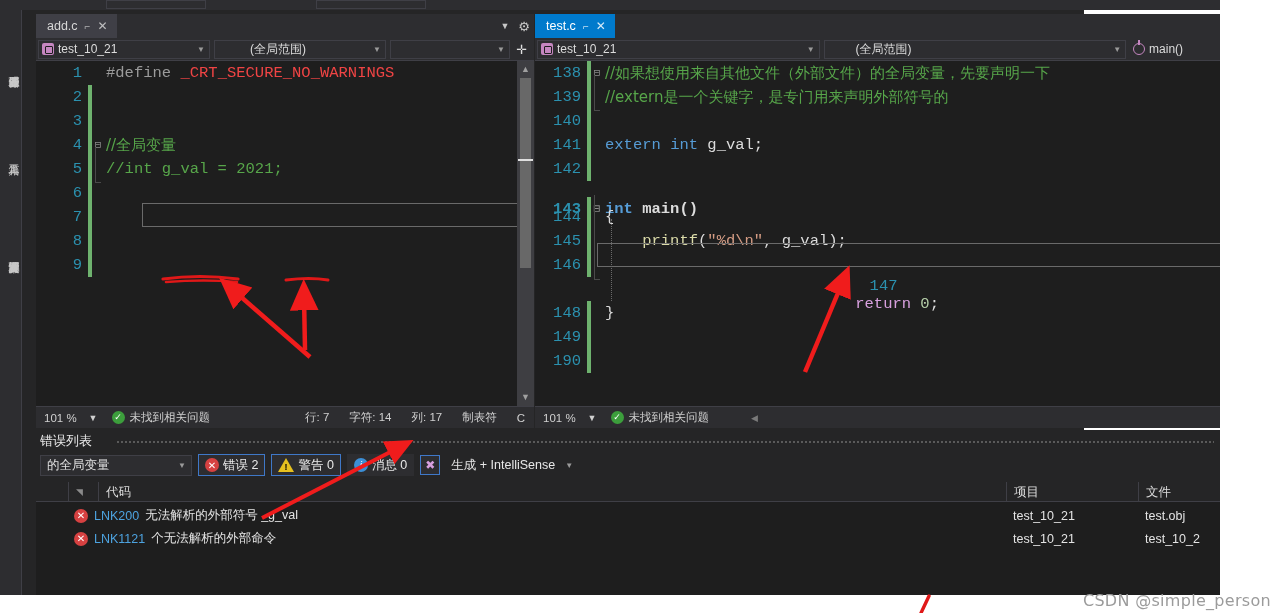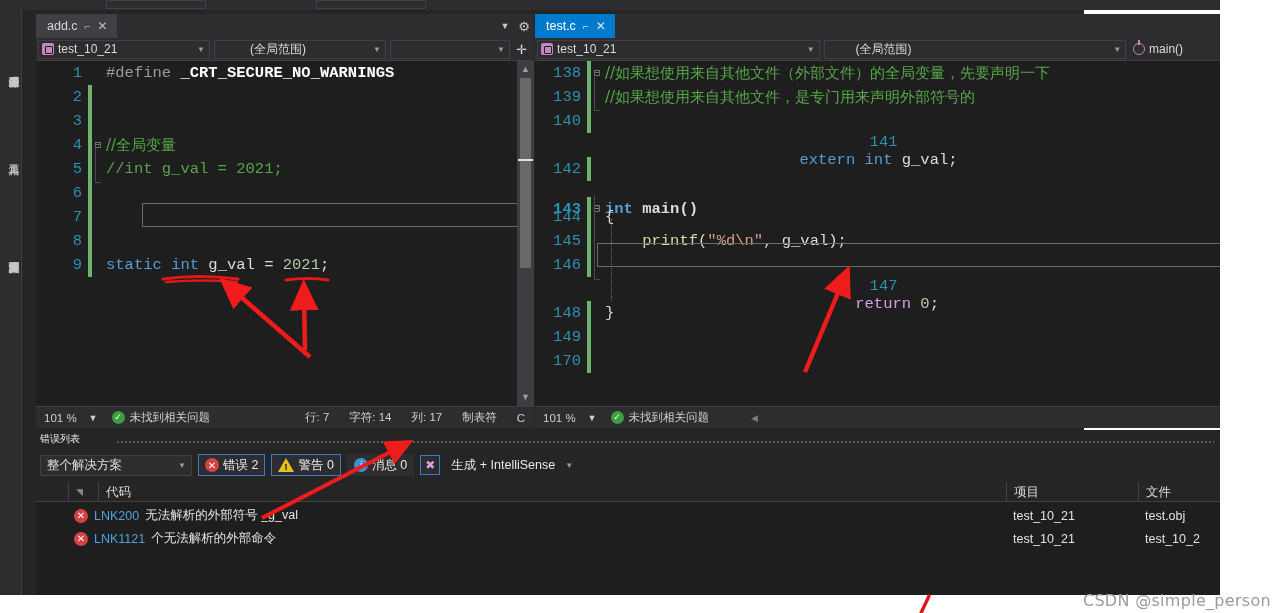--- a/index.html
+++ b/index.html
@@ -105,21 +105,21 @@
   }
   .ctext {
     font-family:"Liberation Mono","DejaVu Sans Mono",monospace;
     font-size:15.5px; white-space:pre; padding-left:2px;
   }
   .ctext .cjk { font-family:"DejaVu Sans","Liberation Sans",sans-serif; font-size:15px; }
   .c-plain { color:#dcdcdc; }
   .c-com   { color:#57a64a; }
   .c-kw    { color:#569cd6; }
   .c-pre   { color:#9b9b9b; }
-  .c-mac   { color:#ffffff;font-weight:bold; }
+  .c-mac   { color:#ef4444; }
   .c-num   { color:#b5cea8; }
   .c-str   { color:#d69d85; }
   .c-fn    { color:#dcdcaa; }
   .c-ctl   { color:#d8a0df; }
 
   .sel-box {
     position:absolute; border:1px solid #6a6a6a; background:transparent;
     pointer-events:none;
   }
   .vertline { position:absolute; width:1px; background:#4a4a4a; }
@@ -145,21 +145,21 @@
     color:#fff; font-size:9px; line-height:1;
   }
   .st-item { margin-left:20px; white-space:nowrap; }
 
   
   .errpanel {
     position:absolute; left:36px; top:430px; width:1184px; height:165px;
     background:#252526;
   }
   .errtitle {
-    position:absolute; left:4px; top:2px; color:#e8e8e8; font-size:10px;
+    position:absolute; left:4px; top:2px; color:#e8e8e8; font-size:13px;
   }
   .errtitle-dots {
     position:absolute; left:80px; top:10px; right:6px; height:4px;
     background-image:radial-gradient(#5a5a5a 0.8px, transparent 0.8px);
     background-size:4px 4px;
   }
   .errtoolbar {
     position:absolute; left:4px; top:22px; right:0; height:26px;
     display:flex; align-items:center; gap:6px;
   }
@@ -309,21 +309,20 @@
             <div class="codeline" style="top: 168px;">
               <div class="lnum">8</div>
               <div class="chbar green"></div>
               <div class="fold"></div>
               <div class="ctext"></div>
             </div>
             <div class="codeline" style="top: 192px;">
               <div class="lnum">9</div>
               <div class="chbar green"></div>
               <div class="fold"></div>
-              <div class="ctext"><span class="c-kw">static </span><span class="c-kw">int </span><span class="c-plain">g_val </span><span class="c-plain">= </span><span class="c-num">2021</span><span class="c-plain">;</span></div>
             </div>
           </div>
 
         <div class="sel-box" style="left:106px; top:142px; width:398px; height:24px;"></div>
 
         <div class="vertline" style="left:59px; top:86px; height:36px;"></div>
         <div class="vertline" style="left:59px; top:121px; width:6px; height:1px;"></div>
       </div>
 
       <div class="vscroll">
@@ -386,29 +385,29 @@
             <div class="codeline" style="top: 0px;">
               <div class="lnum">138</div>
               <div class="chbar green"></div>
               <div class="fold">⊟</div>
               <div class="ctext"><span class="c-com cjk">//如果想使用来自其他文件（外部文件）的全局变量，先要声明一下</span></div>
             </div>
             <div class="codeline" style="top: 24px;">
               <div class="lnum">139</div>
               <div class="chbar green"></div>
               <div class="fold"></div>
-              <div class="ctext"><span class="c-com cjk">//如果想使用来自其他文件，是专门用来声明外部符号的</span></div>
+              <div class="ctext"><span class="c-com cjk">//extern是一个关键字，是专门用来声明外部符号的</span></div>
             </div>
             <div class="codeline" style="top: 48px;">
               <div class="lnum">140</div>
               <div class="chbar green"></div>
               <div class="fold"></div>
               <div class="ctext"></div>
             </div>
-            <div class="codeline" style="top: 72px; flex-direction: column;">
+            <div class="codeline" style="top: 72px;">
               <div class="lnum">141</div>
               <div class="chbar green"></div>
               <div class="fold"></div>
               <div class="ctext"><span class="c-kw">extern </span><span class="c-kw">int </span><span class="c-plain">g_val</span><span class="c-plain">;</span></div>
             </div>
             <div class="codeline" style="top: 96px;">
               <div class="lnum">142</div>
               <div class="chbar green"></div>
               <div class="fold"></div>
               <div class="ctext"></div>
@@ -449,21 +448,21 @@
               <div class="fold"></div>
               <div class="ctext"><span class="c-plain">}</span></div>
             </div>
             <div class="codeline" style="top: 264px;">
               <div class="lnum">149</div>
               <div class="chbar green"></div>
               <div class="fold"></div>
               <div class="ctext"></div>
             </div>
             <div class="codeline" style="top: 288px;">
-              <div class="lnum">170</div>
+              <div class="lnum">190</div>
               <div class="chbar green"></div>
               <div class="fold"></div>
               <div class="ctext"></div>
             </div>
           </div>
 
         <div class="vertline" style="left:59px; top:14px; height:36px;"></div>
         <div class="vertline" style="left:59px; top:49px; width:6px; height:1px;"></div>
         <div class="vertline" style="left:59px; top:134px; height:85px;"></div>
         <div class="vertline" style="left:59px; top:218px; width:6px; height:1px;"></div>
@@ -482,21 +481,21 @@
         <span style="margin-left:42px;color:#7a7a7a;font-size:9px;">◀</span>
       </div>
     </div>
 
     <div class="errpanel">
       <div class="errtitle">错误列表</div>
       <div class="errtitle-dots"></div>
 
       <div class="errtoolbar">
         <div class="err-combo">
-          <span>整个解决方案</span>
+          <span>的全局变量</span>
           <span class="arw">▼</span>
         </div>
         <div class="togbtn">
           <span class="ico-err">✕</span>
           <span>错误 2</span>
         </div>
         <div class="togbtn">
           <span class="ico-warn"></span>
           <span>警告 0</span>
         </div>

